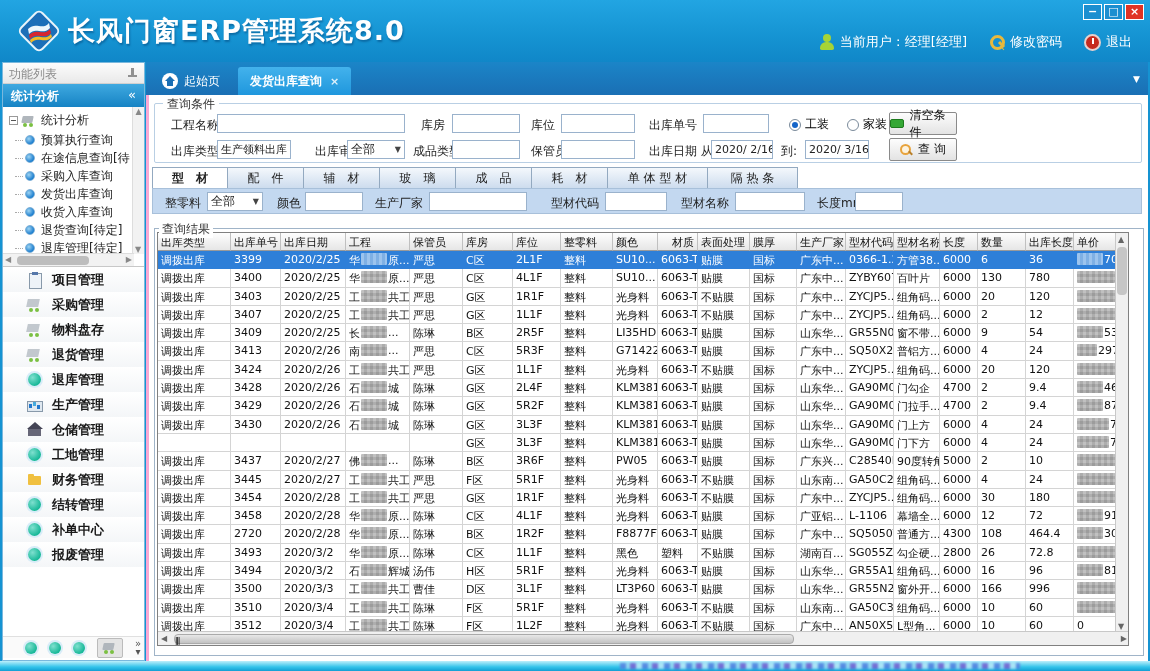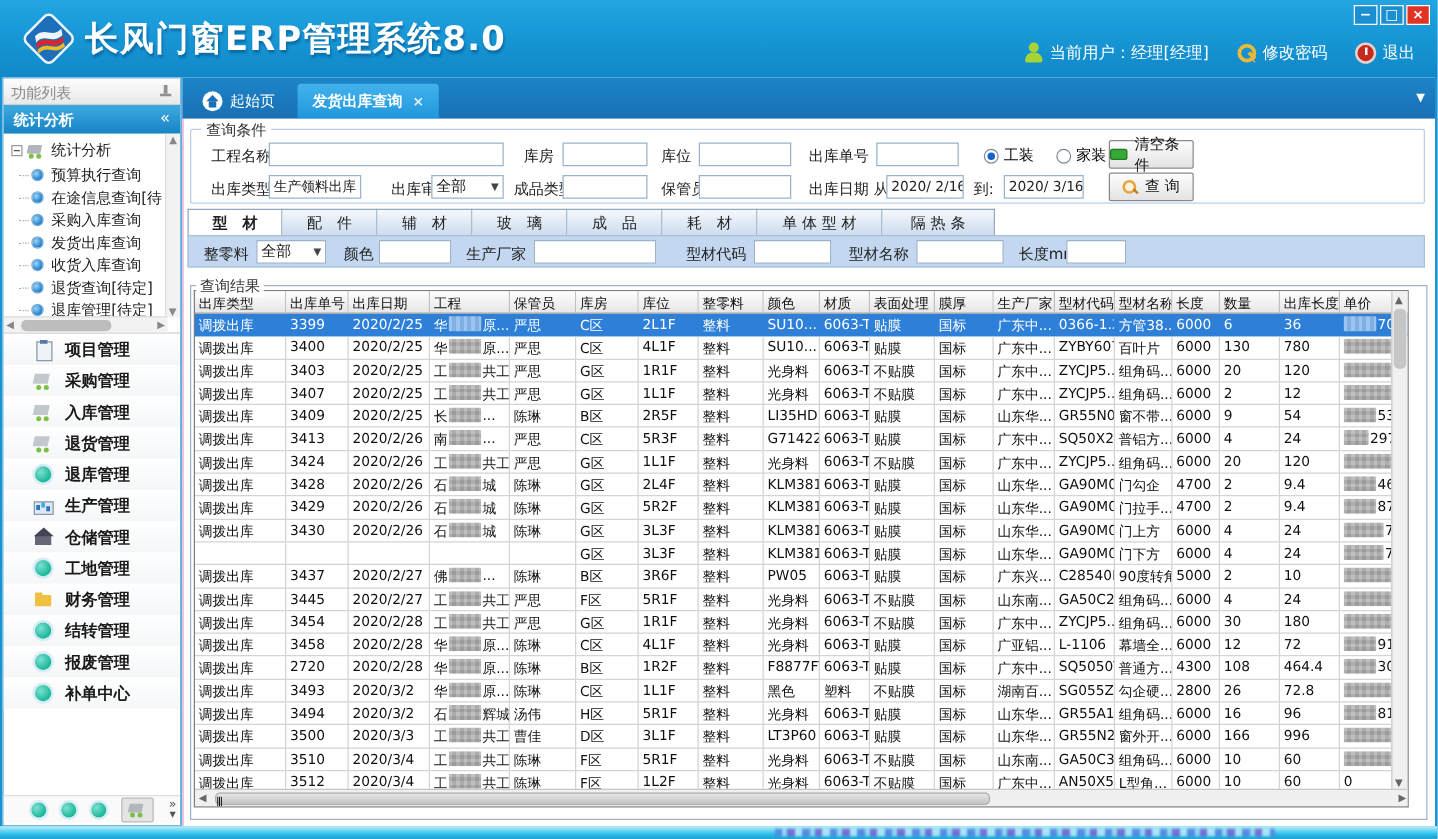--- a/index.html
+++ b/index.html
@@ -82,21 +82,21 @@
   .tab { position:absolute; top:5px; height:28px; display:flex; align-items:center; gap:6px; padding:0 12px; color:#fff; cursor:pointer; }
   .tab.home { left:4px; }
   .home-icon { width:16px; height:16px; border-radius:50%; background:#fff; position:relative; }
   .home-icon::before { content:""; position:absolute; left:3px; top:3px; border-left:5px solid transparent; border-right:5px solid transparent; border-bottom:5px solid #1a6fb4; }
   .home-icon::after { content:""; position:absolute; left:5px; top:8px; width:6px; height:5px; background:#1a6fb4; }
   .tab.active { left:92px; background:linear-gradient(#43b2ec,#1f97dd); font-weight:bold; border-radius:3px 3px 0 0; }
   .tab-close { font-size:11px; opacity:.85; margin-left:2px; }
   .tab-overflow { position:absolute; right:8px; top:12px; color:#fff; font-size:9px; }
 
   
-  .content { position:absolute; left:0; top:33px; width:1002px; height:566px; background:#fff; border-left:1px solid #f9a8d4; }
+  .content { position:absolute; left:0; top:33px; width:1002px; height:566px; background:#fff; border-left:3px solid #f9a8d4; }
   .groupbox { position:absolute; left:5px; top:8px; width:988px; height:60px; border:1px solid #b9cfe4; border-radius:2px; }
   .legend { position:absolute; top:-8px; left:8px; background:#fff; padding:0 4px; color:#333; }
   .f-label { position:absolute; color:#222; white-space:nowrap; }
   .f-input { position:absolute; height:19px; border:1px solid #9ab2cc; background:#fff; }
   .f-select { position:absolute; height:19px; border:1px solid #9ab2cc; background:#fff; font-size:12px; color:#222;
     display:flex; align-items:center; justify-content:space-between; padding:0 3px; cursor:pointer; white-space:nowrap; overflow:hidden; }
   .caret { font-size:8px; color:#444; margin-left:3px; }
   .radio { position:absolute; display:flex; align-items:center; gap:4px; cursor:pointer; }
   .radio .rb { width:12px; height:12px; border-radius:50%; border:1px solid #7a8a9a; background:#fff; position:relative; }
   .radio.checked .rb::before { content:""; position:absolute; left:2px; top:2px; width:6px; height:6px; border-radius:50%; background:#1464c8; }
@@ -235,21 +235,21 @@
         <div class="menu-item">
           <span class="mi mi-clipboard"></span>
           <span>项目管理</span>
         </div>
         <div class="menu-item">
           <span class="mi mi-cart"></span>
           <span>采购管理</span>
         </div>
         <div class="menu-item">
           <span class="mi mi-cart"></span>
-          <span>入库管理</span>
+          <span>物料盘存</span>
         </div>
         <div class="menu-item">
           <span class="mi mi-cart"></span>
           <span>退货管理</span>
         </div>
         <div class="menu-item">
           <span class="mi mi-dot"></span>
           <span>退库管理</span>
         </div>
         <div class="menu-item">
@@ -267,25 +267,25 @@
         <div class="menu-item">
           <span class="mi mi-folder"></span>
           <span>财务管理</span>
         </div>
         <div class="menu-item">
           <span class="mi mi-dot"></span>
           <span>结转管理</span>
         </div>
         <div class="menu-item">
           <span class="mi mi-dot"></span>
+          <span>补单中心</span>
+        </div>
+        <div class="menu-item">
+          <span class="mi mi-dot"></span>
           <span>报废管理</span>
-        </div>
-        <div class="menu-item">
-          <span class="mi mi-dot"></span>
-          <span>补单中心</span>
         </div>
       </div>
     <div class="sidebar-bottom">
       <span class="sb-dot"></span>
       <span class="sb-dot"></span>
       <span class="sb-dot"></span>
       <span class="sb-cartbtn">
           <span class="icon-cart"></span>
         </span>
       <span class="sb-more"><span>»</span><br>▾</span>
@@ -393,21 +393,21 @@
           <div class="g-head" id="grid-head">
               <div class="g-hcell" style="width: 73px;">出库类型</div>
               <div class="g-hcell" style="width: 50px;">出库单号</div>
               <div class="g-hcell" style="width: 65px;">出库日期</div>
               <div class="g-hcell" style="width: 64px;">工程</div>
               <div class="g-hcell" style="width: 53px;">保管员</div>
               <div class="g-hcell" style="width: 50px;">库房</div>
               <div class="g-hcell" style="width: 48px;">库位</div>
               <div class="g-hcell" style="width: 52px;">整零料</div>
               <div class="g-hcell" style="width: 45px;">颜色</div>
-              <div class="g-hcell" style="width: 40px;">材质</div>
+              <div class="g-hcell" style="width: 40px; text-align: right;">材质</div>
               <div class="g-hcell" style="width: 52px;">表面处理</div>
               <div class="g-hcell" style="width: 47px;">膜厚</div>
               <div class="g-hcell" style="width: 49px;">生产厂家</div>
               <div class="g-hcell" style="width: 48px;">型材代码</div>
               <div class="g-hcell" style="width: 46px;">型材名称</div>
               <div class="g-hcell" style="width: 38px;">长度</div>
               <div class="g-hcell" style="width: 48px;">数量</div>
               <div class="g-hcell" style="width: 48px;">出库长度</div>
               <div class="g-hcell" style="width: 52px;">单价</div>
               <div class="g-hcell" style="width: 20px;">金</div>

